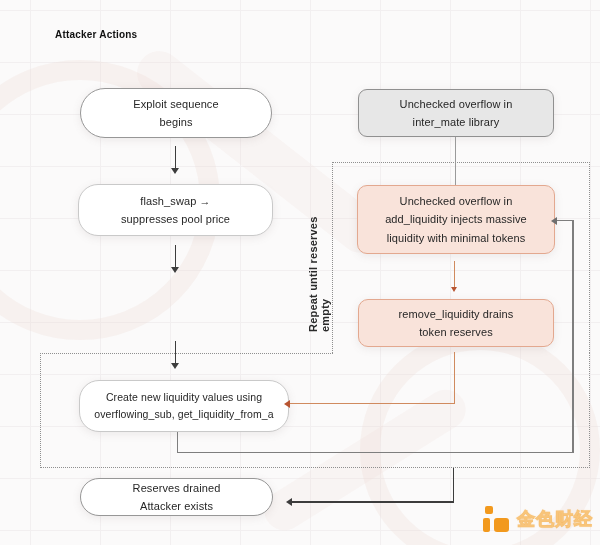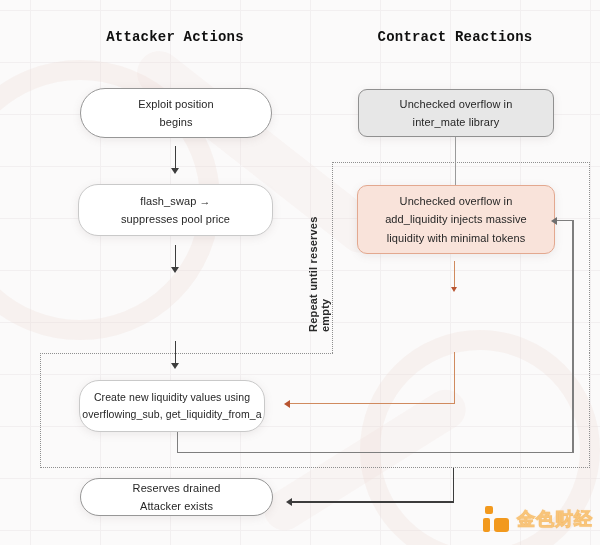--- a/index.html
+++ b/index.html
@@ -16,22 +16,22 @@
       linear-gradient(#f2eff0 1px, transparent 1px),
       linear-gradient(90deg, #f2eff0 1px, transparent 1px);
     background-size:600px 52px, 70px 600px;
     background-position:0 10px, 30px 0;
   }
   
   .wm-ring{position:absolute;border-radius:50%;border:20px solid rgba(238,220,212,0.28);}
   .wm-bar{position:absolute;background:rgba(238,222,214,0.20);border-radius:40px;}
 
   .col-header{
-    position:absolute;width:240px;text-align:center;
-    font-size:14px;font-weight:700;color:#101010;letter-spacing:.2px;font-family:Liberation Mono, monospace;
+    position:absolute;width:240px;text-align:left;
+    font-size:10px;font-weight:700;color:#101010;letter-spacing:.2px;
   }
 
   .node{
     position:absolute;display:flex;align-items:center;justify-content:center;
     text-align:center;background:#ffffff;
     box-shadow:0 2px 8px rgba(120,110,105,0.12);
     box-sizing:border-box;
   }
   .node-text{
     white-space:pre-line;font-size:11px;line-height:1.65;color:#262626;letter-spacing:.1px;
@@ -88,52 +88,55 @@
 <body>
 
 <div class="canvas">
 
   <div class="wm-ring" style="left:-60px;top:60px;width:240px;height:240px;"></div>
   <div class="wm-ring" style="left:360px;top:330px;width:200px;height:200px;"></div>
   <div class="wm-bar" style="left:110px;top:130px;width:300px;height:44px;transform:rotate(38deg);"></div>
   <div class="wm-bar" style="left:250px;top:440px;width:230px;height:40px;transform:rotate(-32deg);"></div>
 
   <div class="col-header" style="left:55px;top:29px;">Attacker Actions</div>
-  <div class="col-header" style="left:335px;top:29px;">Contract Reactions</div>
 
   <div class="dot-r1"></div>
   <div class="dot-r2"></div>
   <div class="dot-seg"></div>
   <div class="loop-label">Repeat until reserves empty</div>
 
   <div class="node pill" style="left:80px;top:88px;width:192px;height:50px;">
-    <span class="node-text">Exploit position
+    <span class="node-text">Exploit sequence
 begins</span>
   </div>
   <div class="node rect" style="left:78px;top:184px;width:195px;height:52px;">
     <span class="node-text">flash_swap →
 suppresses pool price</span>
   </div>
-  <div class="node rect" style="left:79px;top:380px;width:186px;height:52px;">
+  <div class="node rect" style="left:79px;top:380px;width:210px;height:52px;">
     <span class="node-text" style="font-size:10.5px;">Create new liquidity values using
 overflowing_sub, get_liquidity_from_a</span>
   </div>
   <div class="node pill" style="left:80px;top:478px;width:193px;height:38px;">
     <span class="node-text">Reserves drained
 Attacker exists</span>
   </div>
 
   <div class="node rect-gray" style="left:358px;top:89px;width:196px;height:48px;">
     <span class="node-text">Unchecked overflow in
 inter_mate library</span>
   </div>
   <div class="node rect-pink" style="left:357px;top:185px;width:198px;height:69px;">
     <span class="node-text">Unchecked overflow in
 add_liquidity injects massive
 liquidity with minimal tokens</span>
+  </div>
+  <div class="node rect-pink" style="left:358px;top:299px;width:196px;height:48px;">
+    <span class="node-text">remove_liquidity drains
+token reserves</span>
   </div>
 
   <div class="lv c-dark" style="left:174.5px;top:146px;height:22px;"></div>
   <div class="head head-down-dark" style="left:171px;top:168px;"></div>
 
   <div class="lv c-gray" style="left:454.5px;top:137px;height:48px;"></div>
 
   <div class="lv c-dark" style="left:174.5px;top:245px;height:22px;"></div>
   <div class="head head-down-dark" style="left:171px;top:267px;"></div>
 

